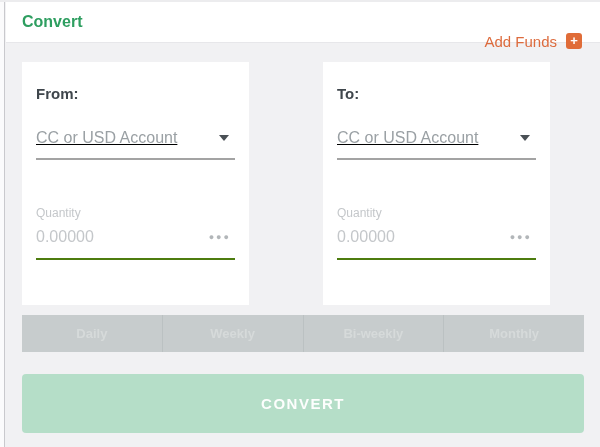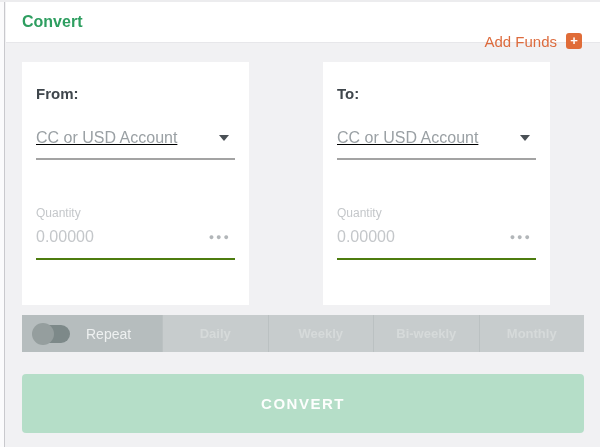--- a/index.html
+++ b/index.html
@@ -162,26 +162,20 @@
     <span class="caret"></span>
   </div>
   <div class="qty-label">Quantity</div>
   <div class="qty-row">
     <input class="qty-input" type="text" placeholder="0.00000" style="">
     <span class="dots">●●●</span>
   </div>
 </div>
 
 <div class="repeat-bar">
-  <div class="seg repeat">
-    <span class="toggle">
-      <span class="toggle-knob"></span>
-    </span>
-    <span>Repeat</span>
-  </div>
   <div class="seg option">
     <span>Daily</span>
   </div>
   <div class="seg option">
     <span>Weekly</span>
   </div>
   <div class="seg option">
     <span>Bi-weekly</span>
   </div>
   <div class="seg option">

